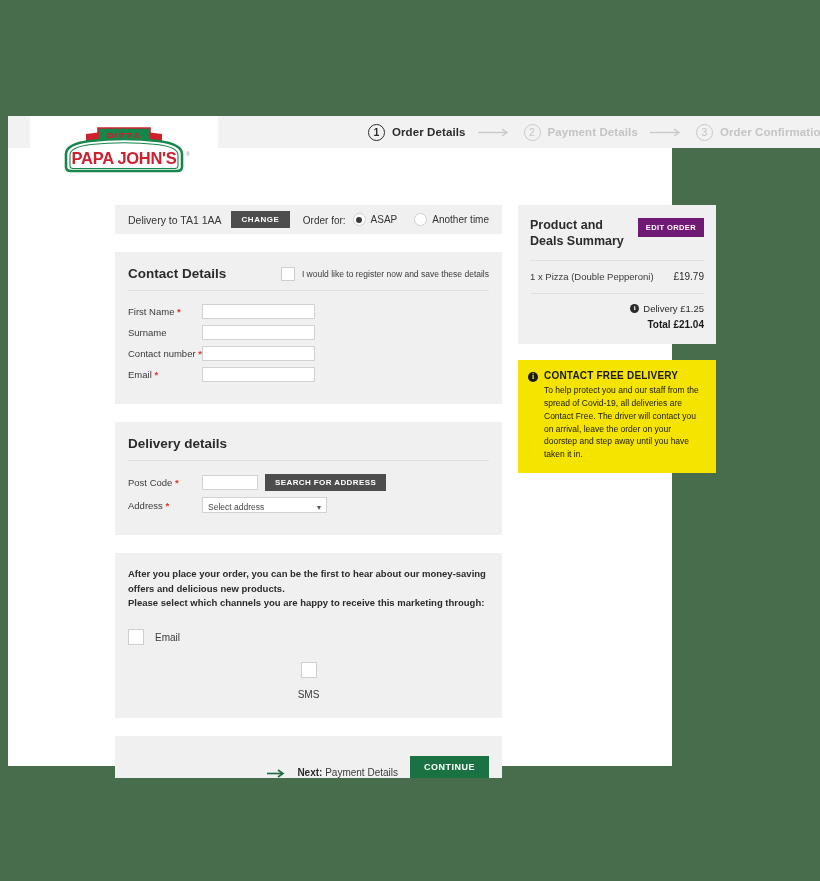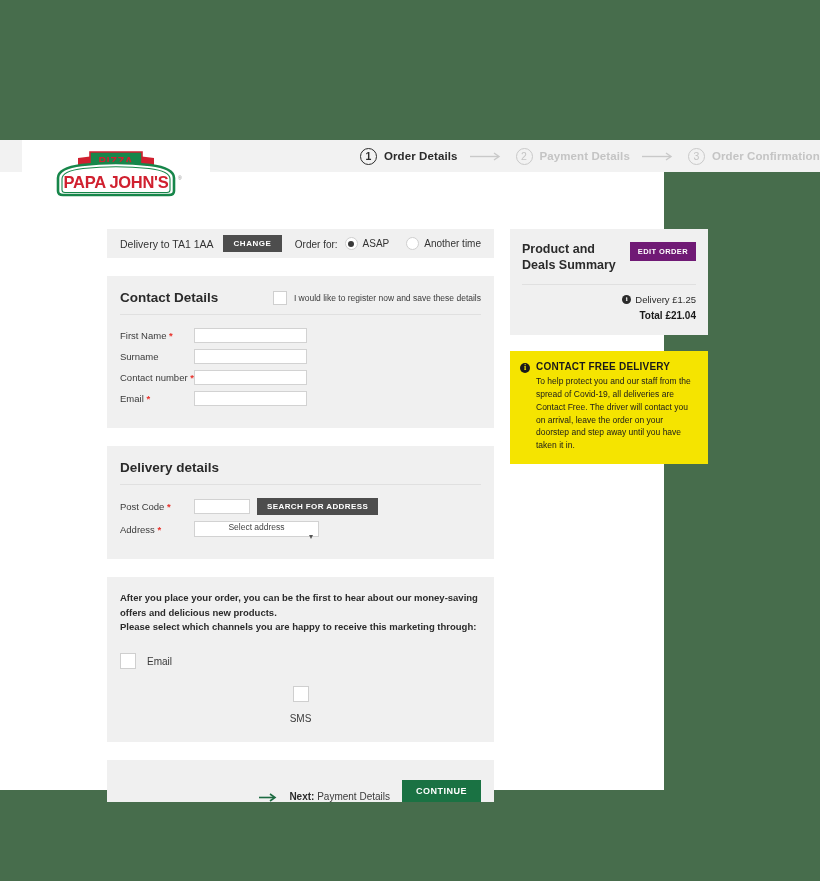--- a/index.html
+++ b/index.html
@@ -11,26 +11,25 @@
     height: 881px;
     background: #476d4c;
     font-family: "Liberation Sans", sans-serif;
     overflow: hidden;
     position: relative;
   }
 
   
   .page-sheet {
     position: absolute;
-    left: 0;
+    left: 8px;
     top: 116px;
     width: 664px;
     height: 650px;
     background: #ffffff;
-    margin-top: 24px;
   }
 
   
   .header-bar {
     position: absolute;
     left: 0;
     top: 0;
     width: 820px;
     height: 32px;
     background: #f2f2f2;
@@ -266,24 +265,23 @@
   }
   .select-box {
     width: 125px;
     height: 16px;
     background: #fff;
     border: 1px solid #d2d2d2;
     box-sizing: border-box;
     font-size: 8.5px;
     color: #444;
     display: flex;
-    align-items: center;
+    align-items: flex-end;
     padding: 0 5px;
     cursor: pointer;
-    flex-direction: column;
   }
   .select-caret {
     margin-left: auto;
     color: #555;
     font-size: 8px;
   }
 
   
   .marketing-text {
     font-size: 9.5px;
@@ -615,20 +613,24 @@
         <button class="btn-continue">CONTINUE</button>
       </div>
     </div>
 
     <div class="col-right">
       <div class="panel summary-panel">
         <div class="summary-head">
           <span class="summary-title">Product and Deals Summary</span>
           <button class="btn-edit">EDIT ORDER</button>
         </div>
+        <div class="line-item">
+          <span class="line-item-name">1 x Pizza (Double Pepperoni)</span>
+          <span class="line-item-price">£19.79</span>
+        </div>
         <div class="totals">
           <div class="delivery-row">
             <span class="info-dot">i</span>
             <span>Delivery £1.25</span>
           </div>
           <div class="total-row">Total £21.04</div>
         </div>
       </div>
 
       <div class="notice">

